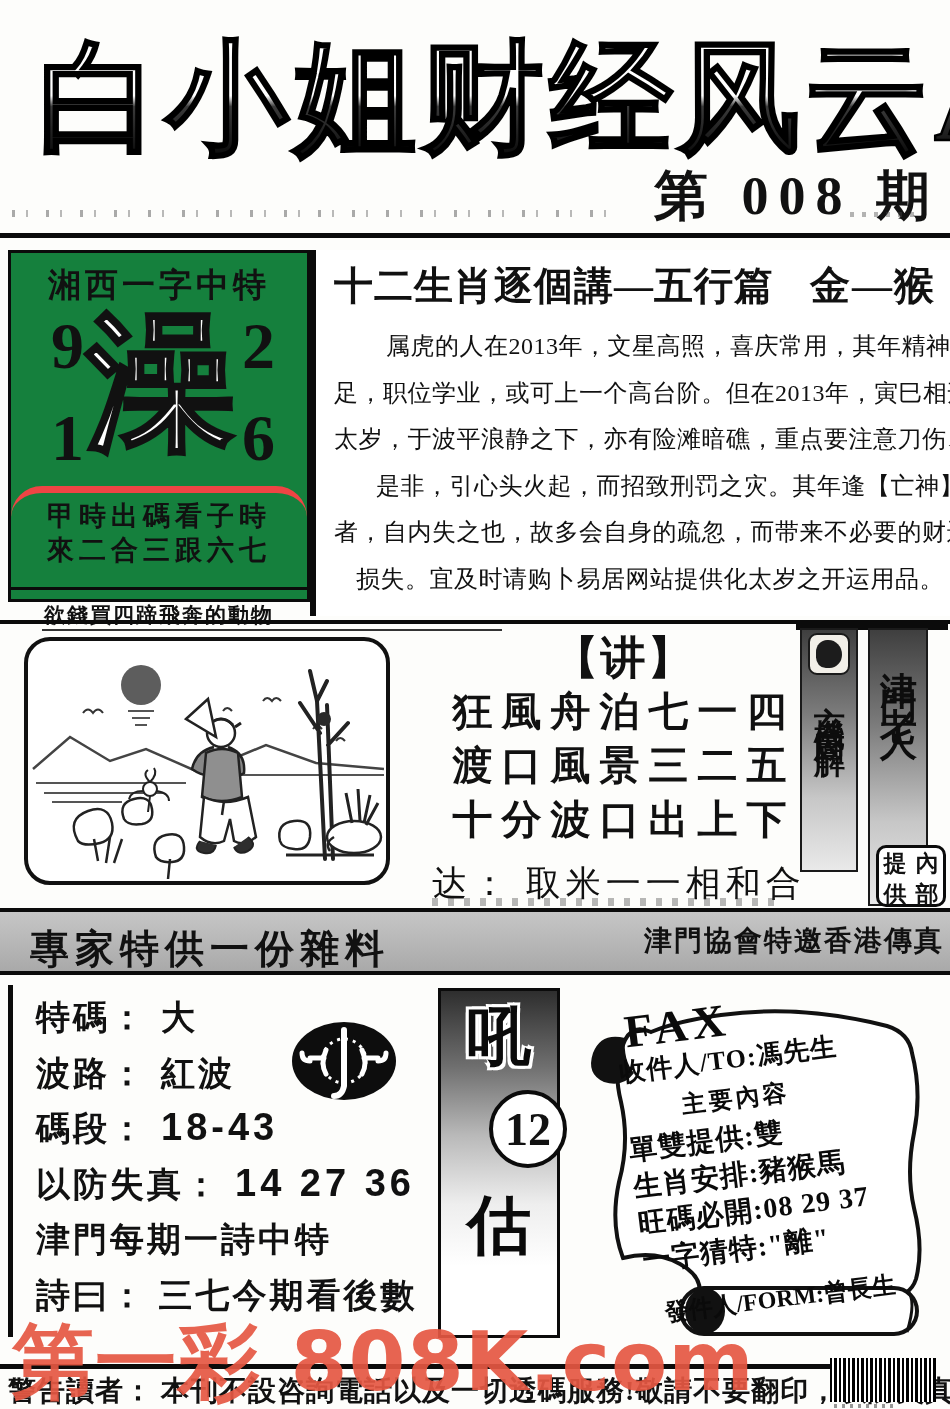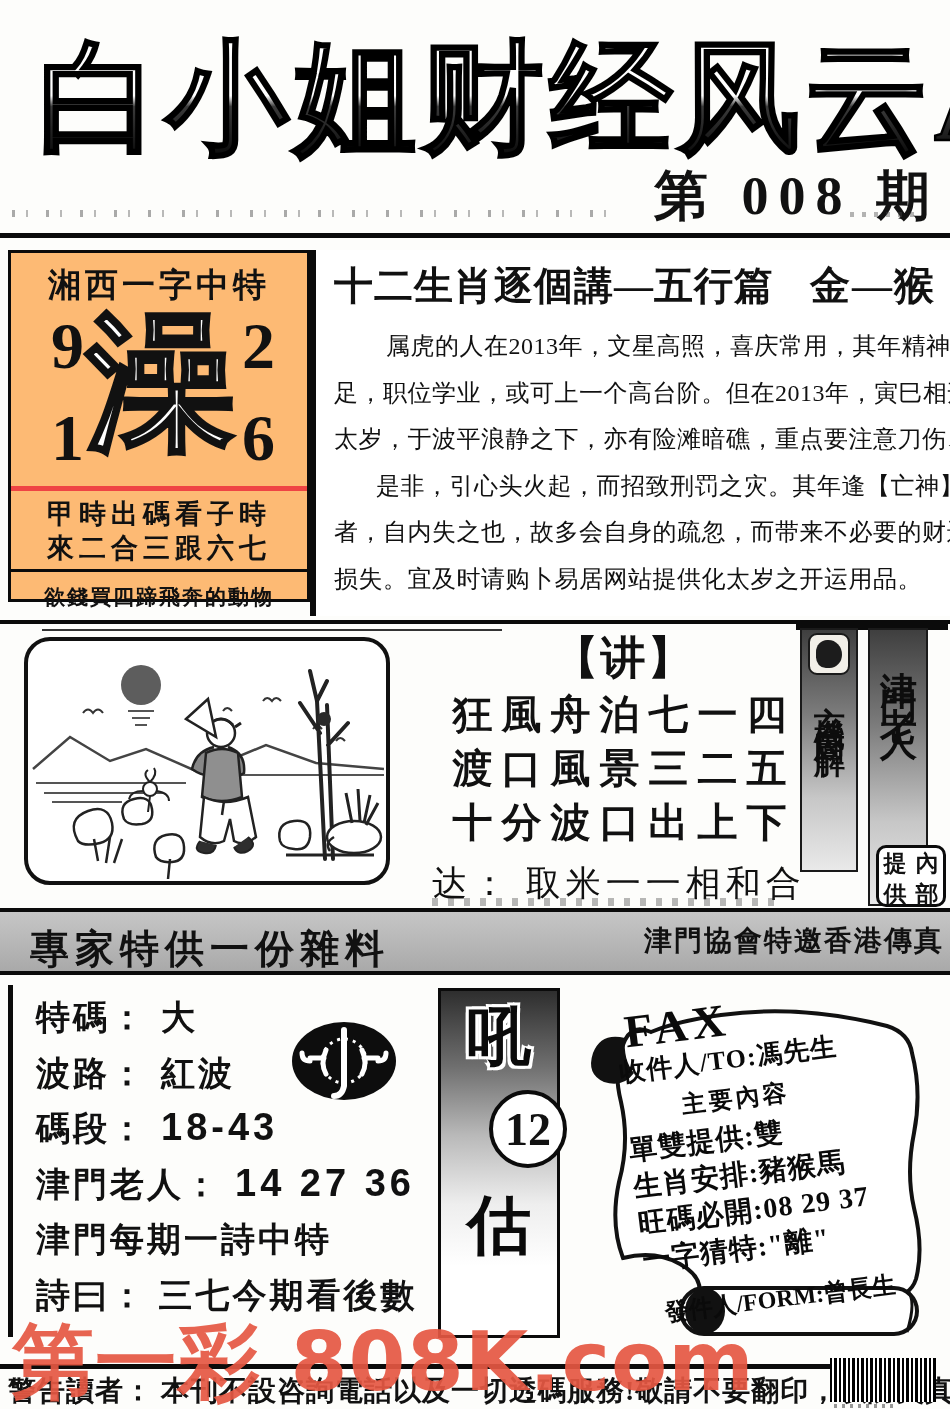--- a/index.html
+++ b/index.html
@@ -23,39 +23,39 @@
   }
   .noise-strip2 {
     position:absolute; top:212px; left:850px; width:70px; height:5px; opacity:.4;
     background:repeating-linear-gradient(90deg,#444 0 4px,transparent 4px 12px);
   }
   .rule-top { position:absolute; top:233px; left:0; width:950px; height:5px; background:#0b0b0b; }
 
   
   .xiangxi {
     position:absolute; top:250px; left:8px; width:302px; height:352px;
-    border:3px solid #0b0b0b; background:#fdba74;
+    border:3px solid #0b0b0b; background:#15803d;
   }
   .xiangxi-header { text-align:center; padding-top:10px; font-size:33px; font-weight:bold; letter-spacing:4px; }
   .xiangxi-grid { position:relative; height:178px; }
   .corner-num { position:absolute; font-size:66px; font-weight:bold; font-family:"Liberation Serif", serif; }
   .cn-9 { left:40px; top:0px; }
   .cn-2 { right:32px; top:0px; }
   .cn-1 { left:40px; top:92px; }
   .cn-6 { right:32px; top:92px; }
   .bigchar-svg { position:absolute; left:58px; top:-2px; }
-  .xiangxi-tips { border-top:5px solid #ef4444; padding:6px 0 4px 0; text-align:center; }
+  .xiangxi-tips { border-top:7px solid #ef4444; padding:6px 0 20px 0; text-align:center;border-radius:31px; }
   .xiangxi-tips div { font-size:27px; font-weight:bold; letter-spacing:5px; line-height:34px; }
   .xiangxi-animal { border-top:3px solid #0b0b0b; padding:11px 0 0 0; text-align:center;
     font-size:21px; font-weight:bold; letter-spacing:2px; }
 
   
   .zodiac {
     position:absolute; top:250px; left:310px; width:640px; height:366px;
-    border-left:6px solid #0b0b0b; padding:8px 6px 0 18px; background:#fff;
+    border-left:6px solid #0b0b0b; padding:8px 6px 0 18px; background:#fff;text-align:right;
   }
   .zodiac-head { display:flex; justify-content:space-between; align-items:center; padding-right:8px; }
   .zodiac-title { font-size:39px; font-weight:bold; letter-spacing:1px; }
   .zodiac-tag { font-size:40px; font-weight:bold; letter-spacing:2px; }
   .zodiac-par { margin-top:10px; }
   .zodiac-par div { font-size:24px; line-height:46.5px; letter-spacing:.5px; white-space:nowrap; }
   .zl-0 { text-indent:52px; }
   .zl-3 { margin-left:42px; }
 
   .rule-mid { position:absolute; top:620px; left:0; width:950px; height:4px; background:#0b0b0b; }
@@ -63,21 +63,21 @@
 
   
   .picture {
     position:absolute; top:637px; left:24px; width:366px; height:248px;
     border:4px solid #111; border-radius:26px; background:#fff; overflow:hidden;
   }
 
   
   .verse { position:absolute; top:628px; left:428px; width:392px; text-align:center; }
   .verse-title { font-size:45px; font-weight:bold; letter-spacing:2px; }
-  .verse-line { font-size:40px; font-weight:600; letter-spacing:9px; line-height:54px; white-space:nowrap; }
+  .verse-line { font-size:40px; font-weight:600; letter-spacing:9px; line-height:54px; white-space:nowrap;font-family:Liberation Mono, monospace; }
   .da-line { margin-top:10px; font-size:35px; font-weight:500; letter-spacing:5px; text-align:left; padding-left:4px; white-space:nowrap; }
   .faded-cut {
     position:absolute; top:898px; left:432px; width:350px; height:8px; opacity:.35;
     background:repeating-linear-gradient(90deg,#333 0 6px,transparent 6px 16px);
   }
 
   
   .banner-topbar { position:absolute; top:620px; left:796px; width:152px; height:10px; background:#0b0b0b; }
   .vbanner {
     position:absolute; border:2px solid #1a1a1a;
@@ -295,21 +295,21 @@
     <div class="pred-row">
       <span>特碼：</span><span class="pred-val">大</span>
     </div>
     <div class="pred-row">
       <span>波路：</span><span class="pred-val">紅波</span>
     </div>
     <div class="pred-row">
       <span>碼段：</span><span class="pred-val pred-num">18-43</span>
     </div>
     <div class="pred-row">
-      <span>津門老人：</span><span class="pred-val pred-num">14 27 36</span>
+      <span>以防失真：</span><span class="pred-val pred-num">14 27 36</span>
     </div>
     <div class="pred-row">津門每期一詩中特</div>
     <div class="pred-row">詩曰： 三七今期看後數</div>
   </div>
 
   <svg class="oval-logo" width="108" height="82">
     <ellipse cx="54" cy="41" rx="52" ry="39" fill="#0d0d0d"></ellipse>
     <circle cx="54" cy="41" r="22" fill="none" stroke="#fff" stroke-width="3" stroke-dasharray="3 5"></circle>
     <path d="M54,10 V66 M54,66 q-2,10 -10,10" stroke="#fff" stroke-width="6" fill="none" stroke-linecap="round"></path>
     <path d="M20,41 q-8,0 -8,-8 M20,38 h14 M88,41 q8,0 8,-8 M74,38 h14 M36,30 q-6,14 0,24 M72,30 q6,14 0,24" stroke="#fff" stroke-width="5" fill="none" stroke-linecap="round"></path>

